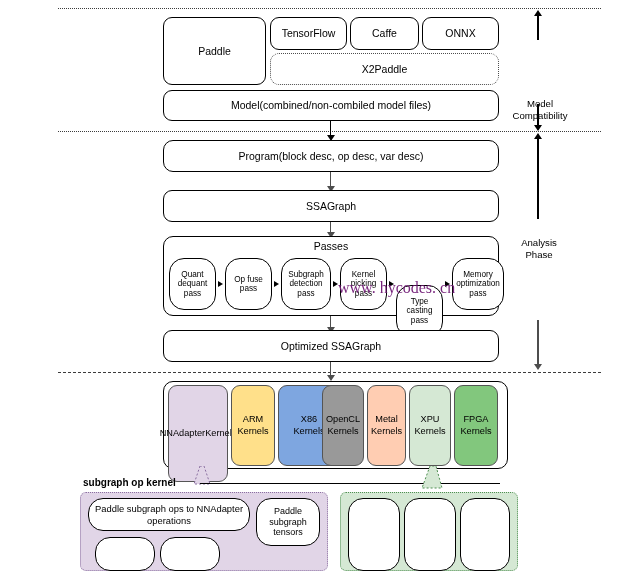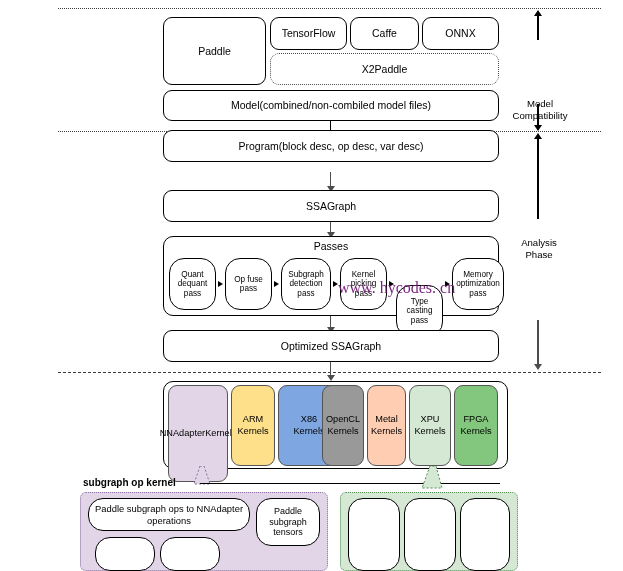--- a/index.html
+++ b/index.html
@@ -155,21 +155,21 @@
     <span>X2Paddle</span>
   </div>
 
   <div class="abs node" style="left:163px; top:90px; width:336px; height:31px;">
     <span>Model(combined/non-combiled model files)</span>
   </div>
 
   <div class="abs vline blk" style="left:330px; top:121px; height:16px;"></div>
   <div class="abs arrowdown blk" style="left:327px; top:135px;"></div>
 
-  <div class="abs node" style="left:163px; top:130px; width:336px; height:32px;">
+  <div class="abs node" style="left:163px; top:140px; width:336px; height:32px;border-radius:10px;">
     <span>Program(block desc, op desc, var desc)</span>
   </div>
 
   <div class="abs vline" style="left:330px; top:172px; height:15px;"></div>
   <div class="abs arrowdown" style="left:327px; top:186px;"></div>
 
   <div class="abs node" style="left:163px; top:190px; width:336px; height:32px;">
     <span>SSAGraph</span>
   </div>
 

